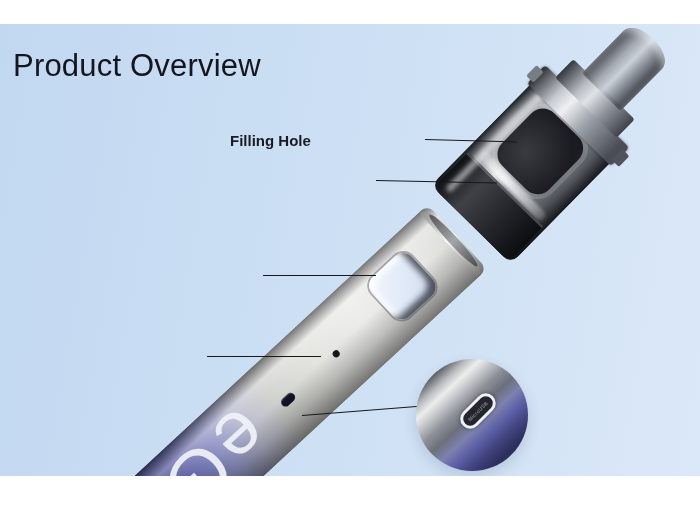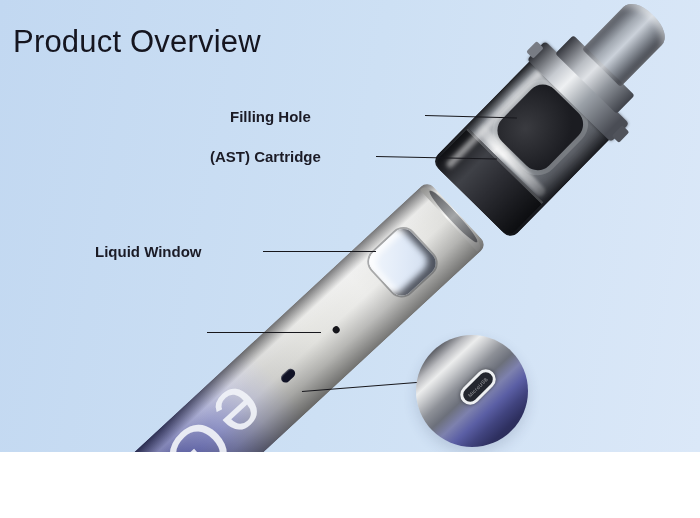--- a/index.html
+++ b/index.html
@@ -2,20 +2,21 @@
 <html><head>
 <meta charset="utf-8">
 <style>
   * { margin:0; padding:0; box-sizing:border-box; }
   html,body { width:700px; height:518px; }
   body { font-family:"Liberation Sans", sans-serif; overflow:hidden; }
 
   .canvas {
     position:relative; width:700px; height:452px; overflow:hidden;
     background:linear-gradient(100deg,#c2d8f1 0%,#cde0f4 50%,#dbe8f8 100%);
+    margin-top:24px;
   }
 
   .page-title {
     position:absolute; left:13px; top:24px;
     font-size:31px; font-weight:400; letter-spacing:.2px; color:#15151f;
   }
 
   
   .callout {
     position:absolute; font-size:15px; font-weight:600; color:#1b1b26;
@@ -210,16 +211,14 @@
     </div>
   </div>
 
   <div class="line ln-filling"></div>
   <div class="line ln-ast"></div>
   <div class="line ln-liquid"></div>
   <div class="line ln-indicator"></div>
   <div class="line ln-usb"></div>
 
   <div class="callout r lbl-filling">Filling Hole</div>
-  <div class="callout r lbl-ast">(AST) Cartridge</div>
-  <div class="callout r lbl-liquid">Liquid Window</div>
 
 </div>
 
 </body></html>

